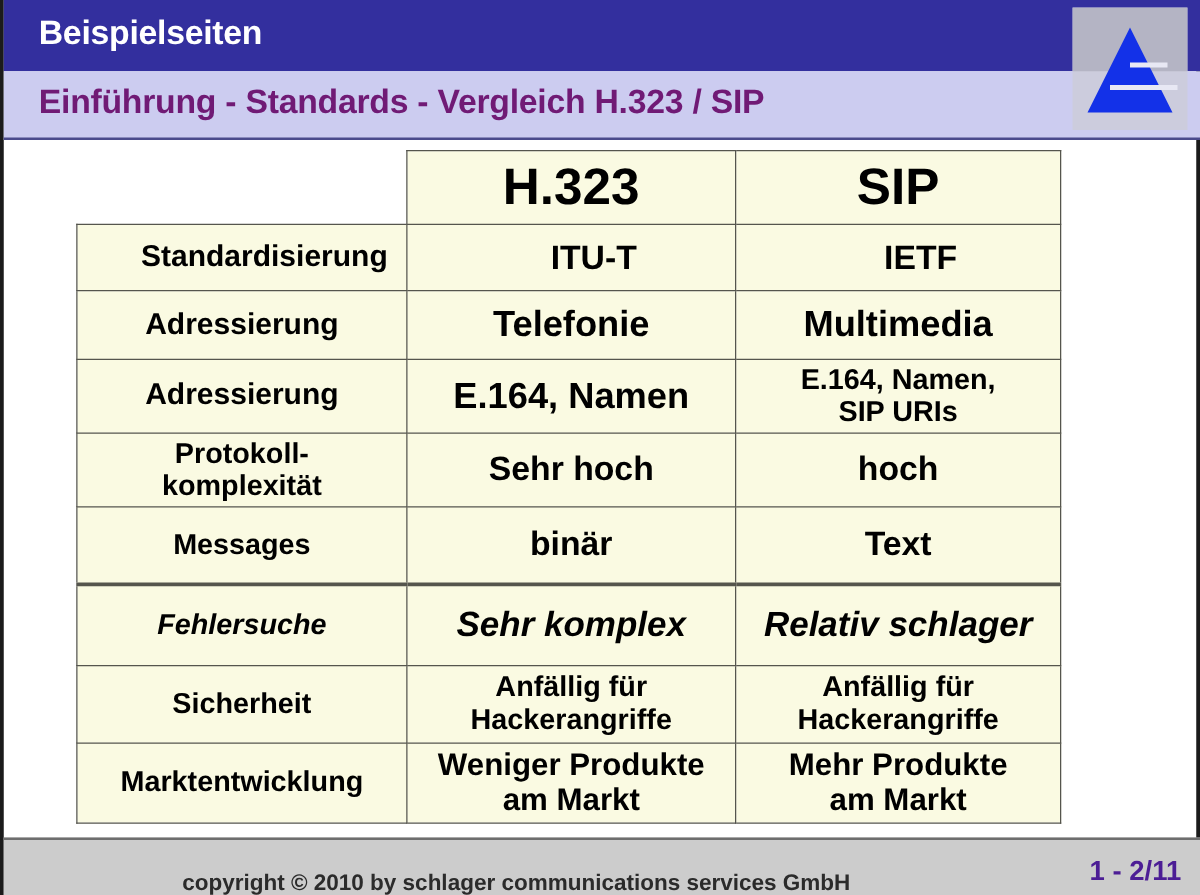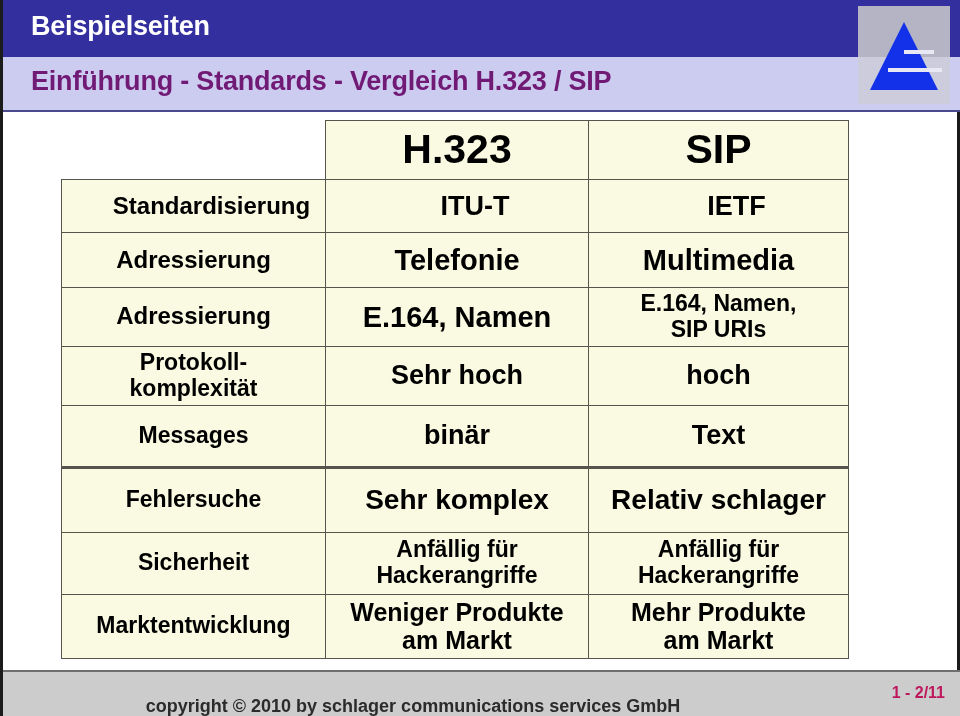--- a/index.html
+++ b/index.html
@@ -119,21 +119,21 @@
   tr.r-std  td.v    { font-size: 27px; }
   tr.r-schw td      { height: 48px; font-size: 24px; }
   tr.r-schw td.v    { font-size: 29px; }
   tr.r-adr  td      { height: 48px; font-size: 24px; }
   tr.r-adr  td.v    { font-size: 29px; }
   tr.r-adr  td.v.small { font-size: 23px; }
   tr.r-prot td      { height: 52px; font-size: 23px; }
   tr.r-prot td.v    { font-size: 27px; }
   tr.r-msg  td      { height: 54px; font-size: 23px; }
   tr.r-msg  td.v    { font-size: 27px; }
-  tr.r-feh  td      { height: 57px; font-size: 23px; }
+  tr.r-feh  td      { height: 57px; font-size: 23px; font-style: italic; }
   tr.r-feh  td.v    { font-size: 28px; }
   tr.r-sich td      { height: 55px; font-size: 23px; }
   tr.r-sich td.v    { font-size: 23px; }
   tr.r-mkt  td      { height: 57px; font-size: 23px; }
   tr.r-mkt  td.v    { font-size: 25px; }
 
   
   tr.sep-above td { border-top: 3px solid #55554d; }
 
   
@@ -151,23 +151,23 @@
     width: 820px;
     text-align: center;
     font-size: 18px;
     font-weight: bold;
     color: #2b2b2b;
     white-space: nowrap;
   }
   .footer-page {
     position: absolute;
     right: 18px; top: 12px;
-    font-size: 16px;
-    font-weight: bold;
-    color: #be185d;
+    font-size: 22px;
+    font-weight: bold;
+    color: #4c1d95;
     white-space: nowrap;
   }
 </style>
 </head>
 <body>
 
 <div class="slide">
 
   <div class="band-top"></div>
   <div class="band-sub"></div>

